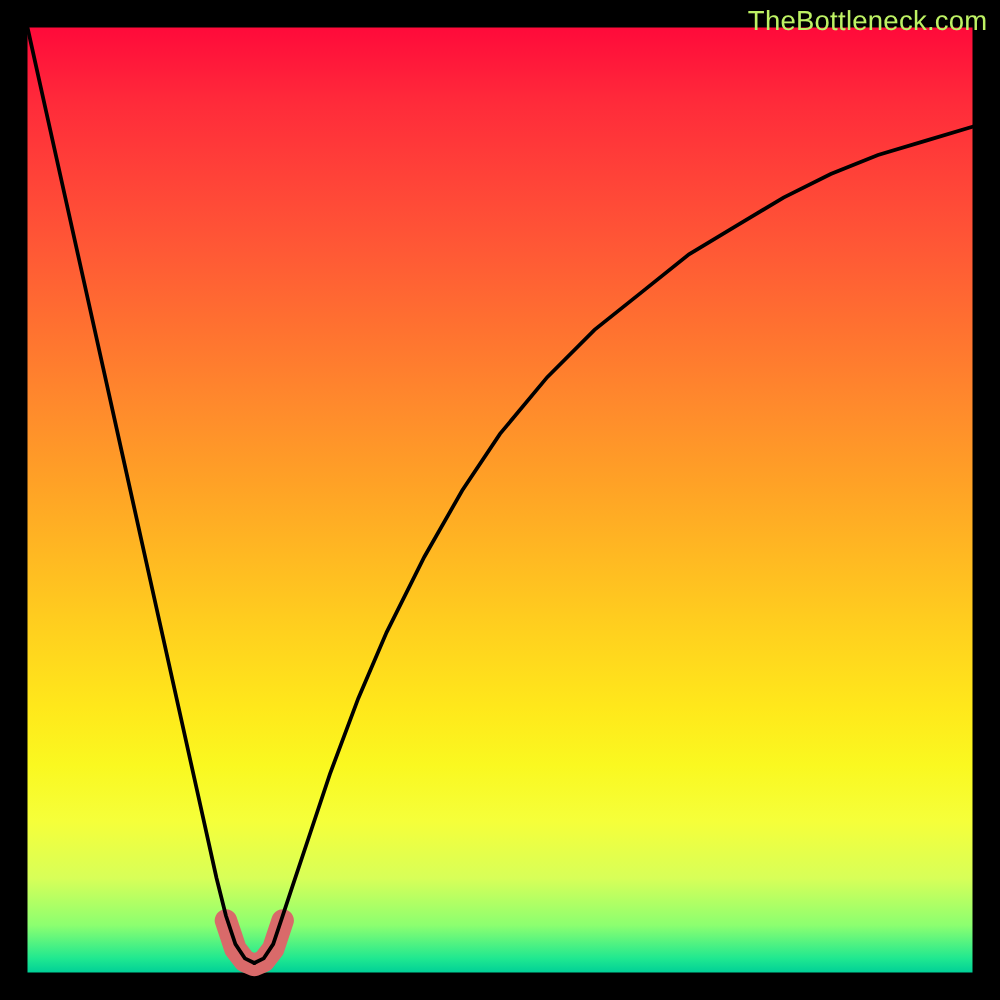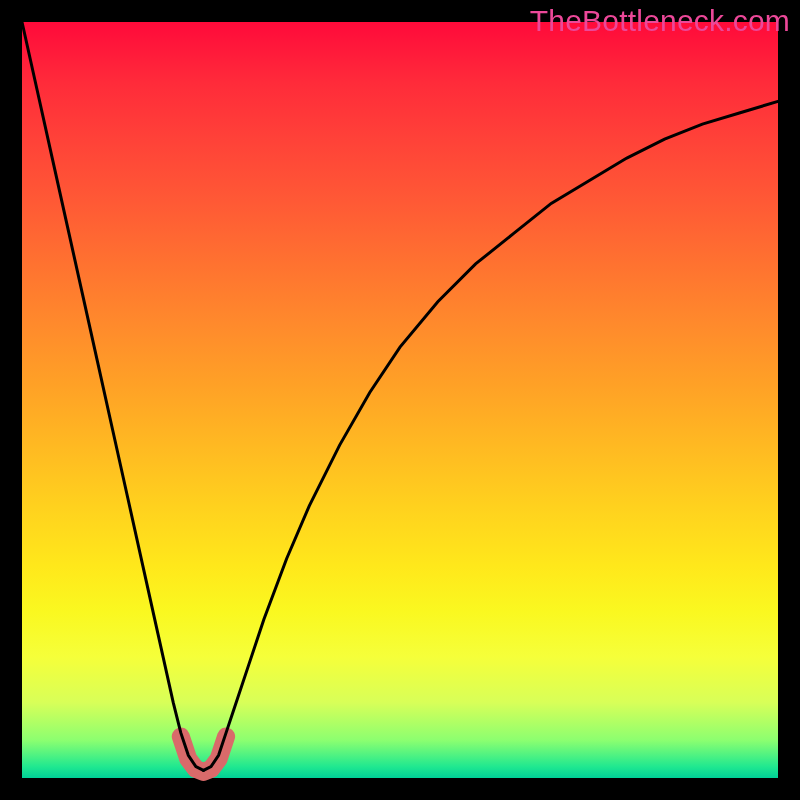--- a/index.html
+++ b/index.html
@@ -39,22 +39,22 @@
     position: absolute;
     left: 0; top: 0;
     width: 100%; height: 100%;
     overflow: visible;
   }
   .watermark {
     position: absolute;
     top: 4px;
     right: 10px;
     font-family: Arial, Helvetica, sans-serif;
-    font-size: 30px;
-    color: #ec4899;
+    font-size: 22px;
+    color: #bef264;
     letter-spacing: 0.2px;
   }
 </style>
 </head>
 <body>
 
 <div class="frame">
   <div class="plot-area">
     <svg class="curves" viewBox="0 0 756 756" preserveAspectRatio="none">
       <path id="valley-marker" fill="none" stroke="#d96a6a" stroke-width="18" stroke-linecap="round" stroke-linejoin="round" d="M158.76 714.42 L166.32 737.10 L173.88 746.93 L181.44 749.95 L189.00 746.93 L196.56 737.10 L204.12 714.42"></path>

